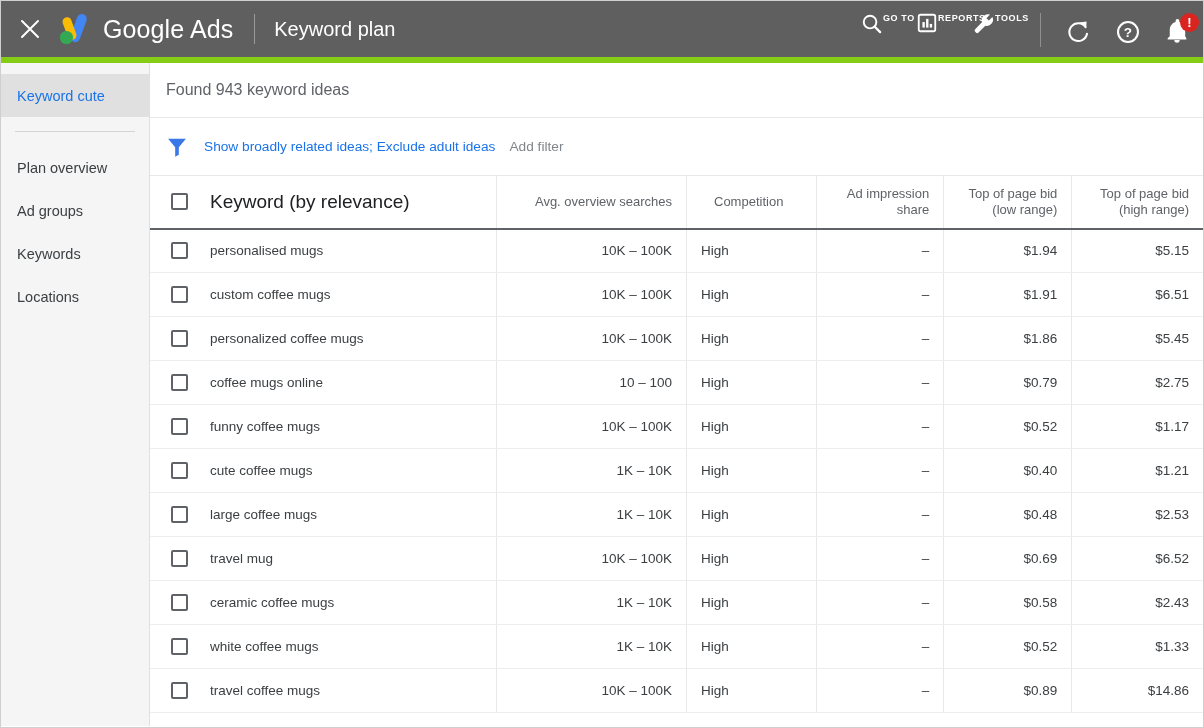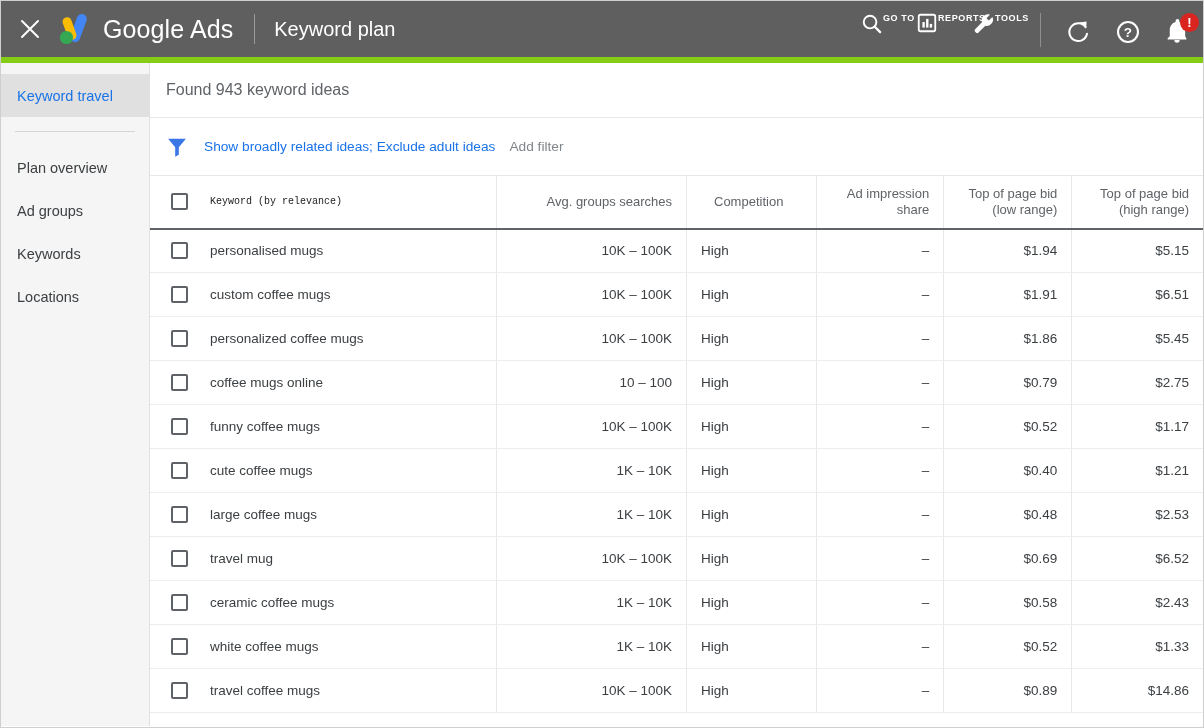--- a/index.html
+++ b/index.html
@@ -232,23 +232,22 @@
     font-size: 13px;
     color: #5f6368;
     border-bottom: 2px solid #5f6368;
     border-top: 1px solid #e8e8e8;
     line-height: 1.25;
   }
   th.c-keyword {
     text-align: left;
     color: #202124;
     font-weight: 700;
-    font-size: 10px;
+    font-size: 19px;
     padding-left: 0;
-    font-family: Liberation Mono, monospace;
   }
   th.c-right { text-align: right; }
   th.c-left  { text-align: left; padding-left: 27px; }
 
   .kw-head-inner {
     display: flex;
     align-items: center;
   }
   .chk {
     width: 17px; height: 17px;
@@ -366,21 +365,21 @@
         </div>
       </div>
 
     </div>
   </div>
 
   <div class="body-row">
 
     <div class="sidebar">
       <div class="nav-item selected">
-        <span>Keyword travel</span>
+        <span>Keyword cute</span>
       </div>
       <div class="nav-divider"></div>
       <div class="nav-item">
         <span>Plan overview</span>
       </div>
       <div class="nav-item">
         <span>Ad groups</span>
       </div>
       <div class="nav-item">
         <span>Keywords</span>
@@ -419,21 +418,21 @@
             <tr>
               <th class="c-keyword">
                 <div class="kw-head-inner">
                   <span class="chk-cell">
                     <span class="chk"></span>
                   </span>
                   <span class="kw-head-label">Keyword (by relevance)</span>
                 </div>
               </th>
               <th class="c-right">
-                <span>Avg. groups searches</span>
+                <span>Avg. overview searches</span>
               </th>
               <th class="c-left">
                 <span>Competition</span>
               </th>
               <th class="c-right">
                 <span>Ad impression</span><br>
                 <span>share</span>
               </th>
               <th class="c-right">
                 <span>Top of page bid</span><br>

